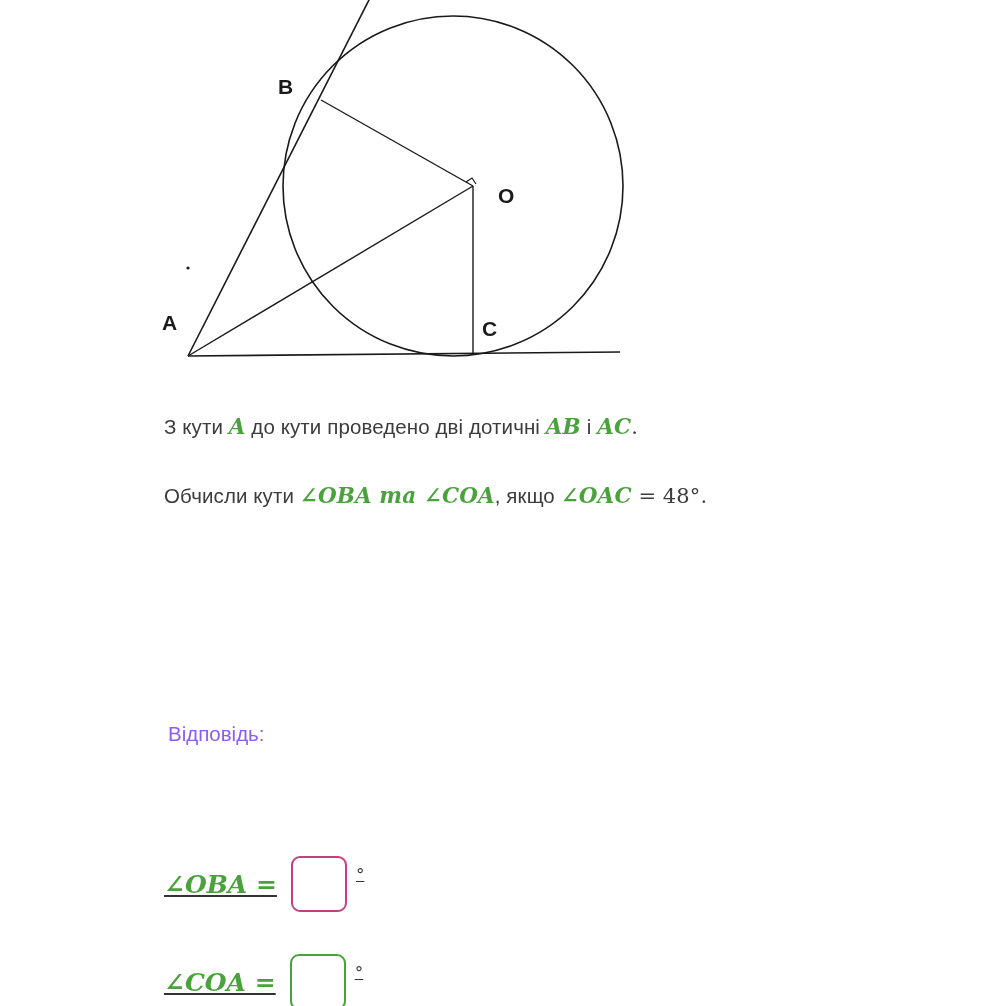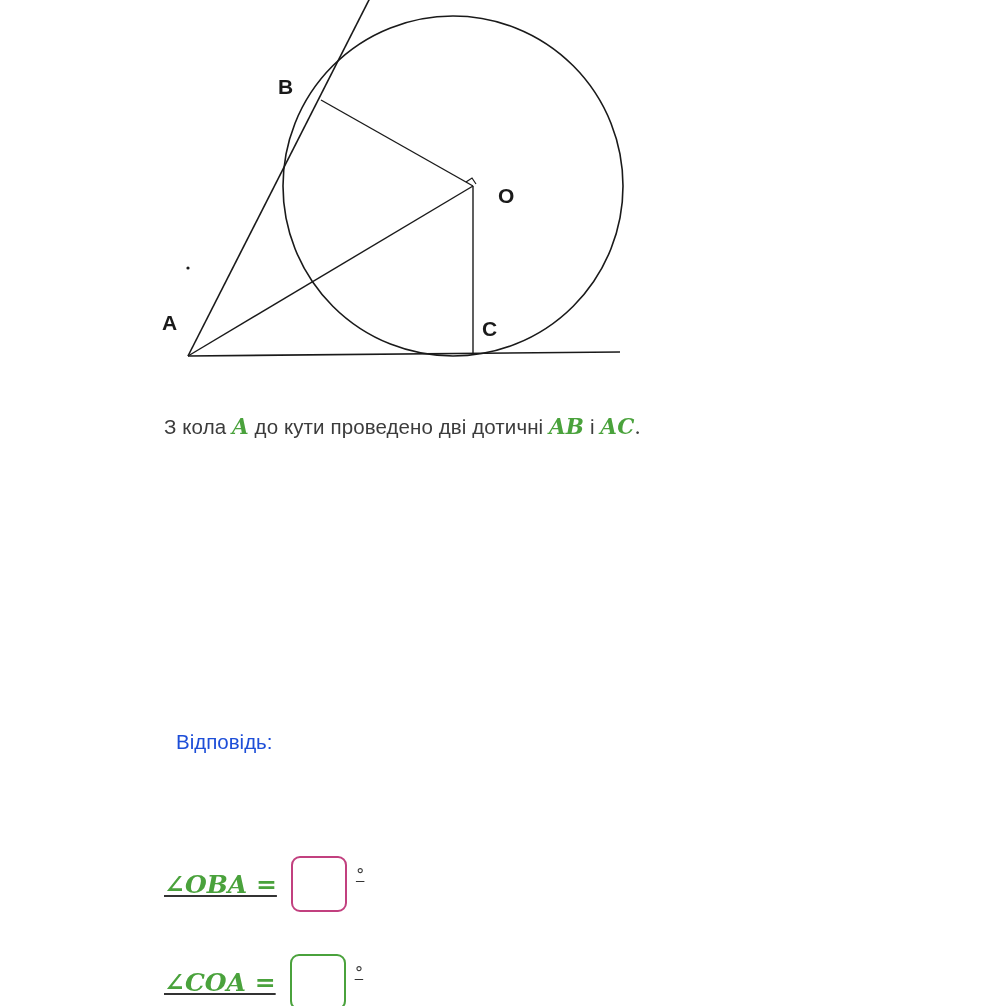--- a/index.html
+++ b/index.html
@@ -61,22 +61,22 @@
     font-size: 21.5px;
   }
   .mth-black {
     font-family: "DejaVu Serif", "Liberation Serif", serif;
     font-style: normal;
     color: #3c3c3c;
     font-size: 21px;
   }
   .answer-label {
     font-size: 20.5px;
-    color: #1d4ed8;
-    margin: 12px;
+    color: #8b5cf6;
+    margin: 4px;
   }
 
   
   .ans-block {
     position: absolute;
     left: 164px;
     width: 700px;
   }
   .ans-row {
     display: flex;
@@ -147,22 +147,23 @@
 
       <text class="fig-label" x="128" y="94">B</text>
       <text class="fig-label" x="12" y="330">A</text>
       <text class="fig-label" x="332" y="336">C</text>
       <text class="fig-label" x="348" y="203">O</text>
     </svg>
   </div>
 
   <div class="content">
 
-    <p class="para"><span>З кола </span><span class="mth">A</span><span> до кути проведено дві дотичні </span><span class="mth">AB</span><span> і </span><span class="mth">AC</span><span class="mth-black">.</span></p>
+    <p class="para"><span>З кути </span><span class="mth">A</span><span> до кути проведено дві дотичні </span><span class="mth">AB</span><span> і </span><span class="mth">AC</span><span class="mth-black">.</span></p>
 
+    <p class="para"><span>Обчисли кути </span><span class="mth">∠OBA та ∠COA</span><span>, якщо </span><span class="mth">∠OAC</span><span class="mth-black"> = </span><span class="mth-black">48°</span><span class="mth-black">.</span></p>
   </div>
 
   <div class="ans-block" style="top:718px;">
     <p class="answer-label">Відповідь:</p>
   </div>
 
   <div class="ans-block" style="top:856px;text-decoration:underline;">
 
     <div class="ans-row">
       <span class="ans-expr">∠OBA =</span>

